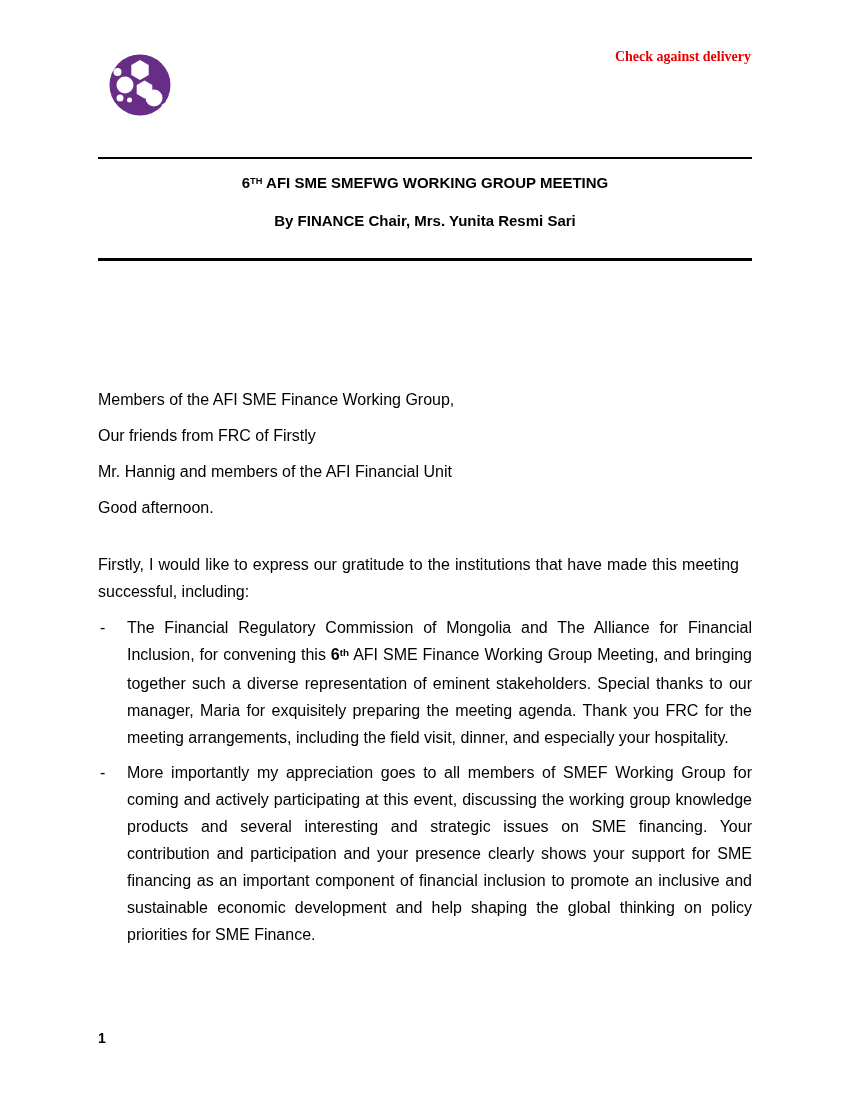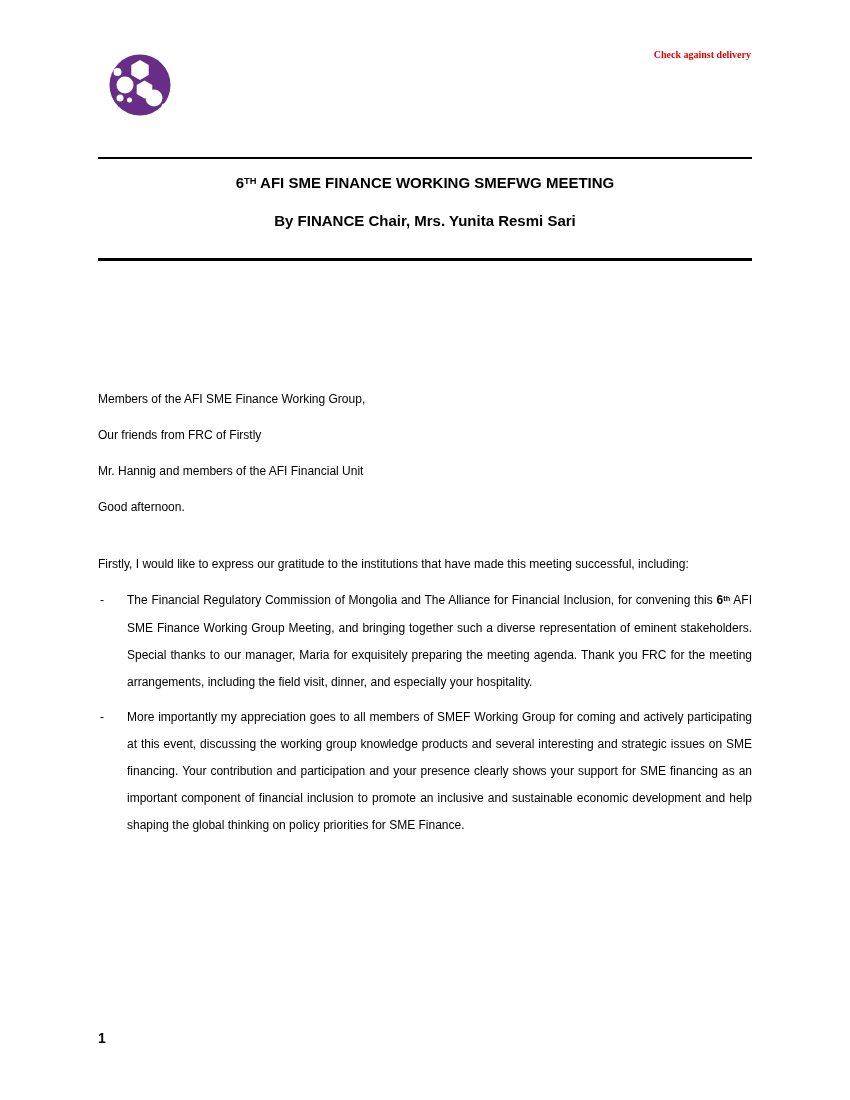--- a/index.html
+++ b/index.html
@@ -10,21 +10,21 @@
     font-family: "Liberation Sans", sans-serif;
     color: #000000;
     overflow: hidden;
   }
 
   .watermark {
     position: absolute;
     top: 49px; right: 99px;
     font-family: "Liberation Serif", serif;
     font-weight: bold;
-    font-size: 10px;
+    font-size: 14px;
     color: #e80000;
   }
 
   .logo {
     position: absolute;
     top: 54px; left: 108px;
     width: 64px; height: 62px;
   }
 
   .header-block {
@@ -40,21 +40,21 @@
     line-height: 36px;
     font-weight: bold;
     font-size: 15px;
     color: #000;
   }
   .sup { font-size: 0.62em; position: relative; top: -0.45em; margin-top: 26px; }
 
   .doc-body {
     position: absolute;
     top: 386px; left: 98px; right: 98px;
-    font-size: 12px;
+    font-size: 16px;
     line-height: 27px;
   }
   .salutation { margin: 0 0 9px 0; }
   .intro-para { margin: 30px 13px 9px 0; text-align: justify; }
   .bullet-list { margin-top: 0; }
   .bullet-item {
     position: relative;
     padding-left: 29px;
     text-align: justify;
     margin: 0 0 8px 0;
@@ -89,21 +89,21 @@
     <circle cx="12" cy="44" r="3.5" fill="#ffffff"></circle>
     <circle cx="21.5" cy="46" r="2.5" fill="#ffffff"></circle>
 
     <circle cx="46" cy="44" r="8.5" fill="#ffffff"></circle>
 
     <circle cx="56.5" cy="52.5" r="3" fill="#ffffff"></circle>
   </svg>
 </div>
 
 <div class="header-block">
-  <p><span>6</span><span class="sup">TH</span><span> AFI SME FINANCE WORKING SMEFWG MEETING</span></p>
+  <p><span>6</span><span class="sup">TH</span><span> AFI SME SMEFWG WORKING GROUP MEETING</span></p>
   <p>By FINANCE Chair, Mrs. Yunita Resmi Sari</p>
 </div>
 
 <div class="doc-body">
   <p class="salutation">Members of the AFI SME Finance Working Group,</p>
   <p class="salutation">Our friends from FRC of Firstly</p>
   <p class="salutation">Mr. Hannig and members of the AFI Financial Unit</p>
   <p class="salutation">Good afternoon.</p>
 
   <p class="intro-para">Firstly, I would like to express our gratitude to the institutions that have made this meeting successful, including:</p>

